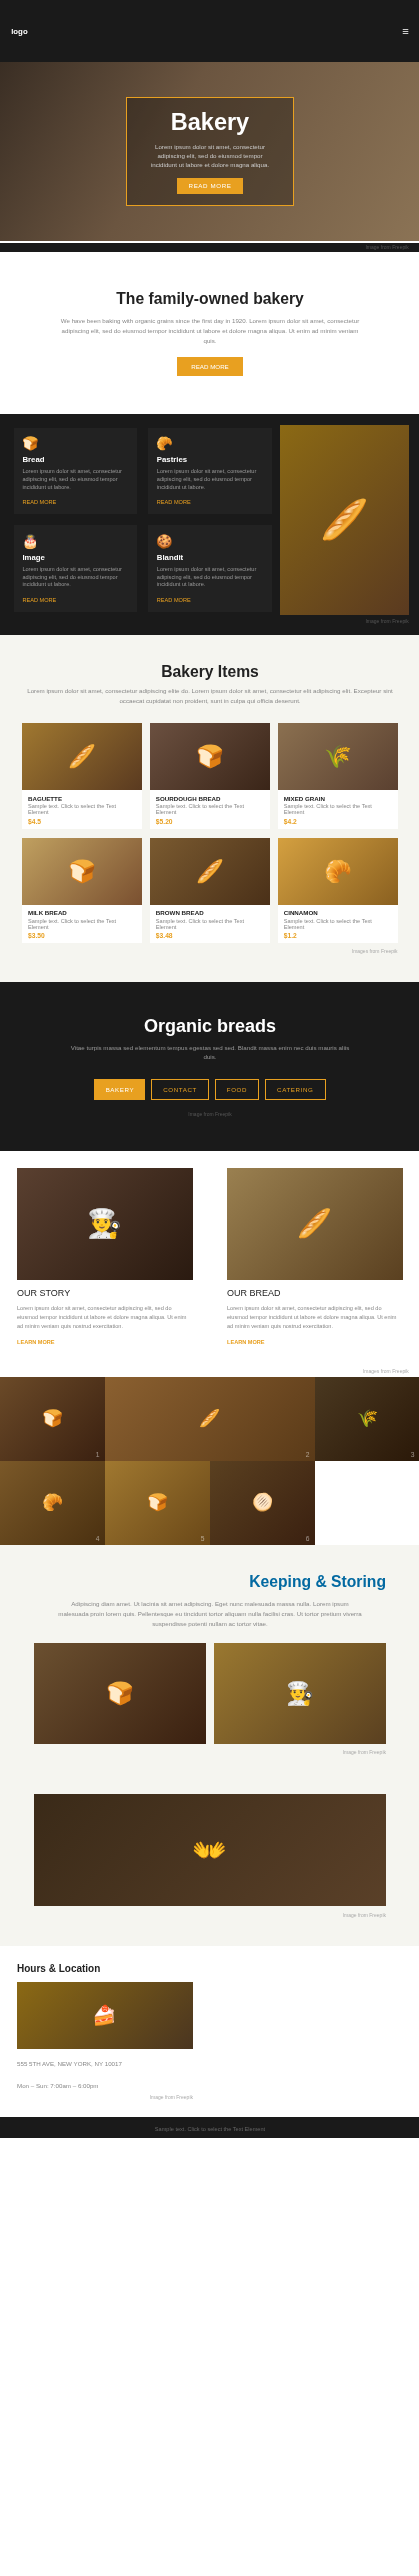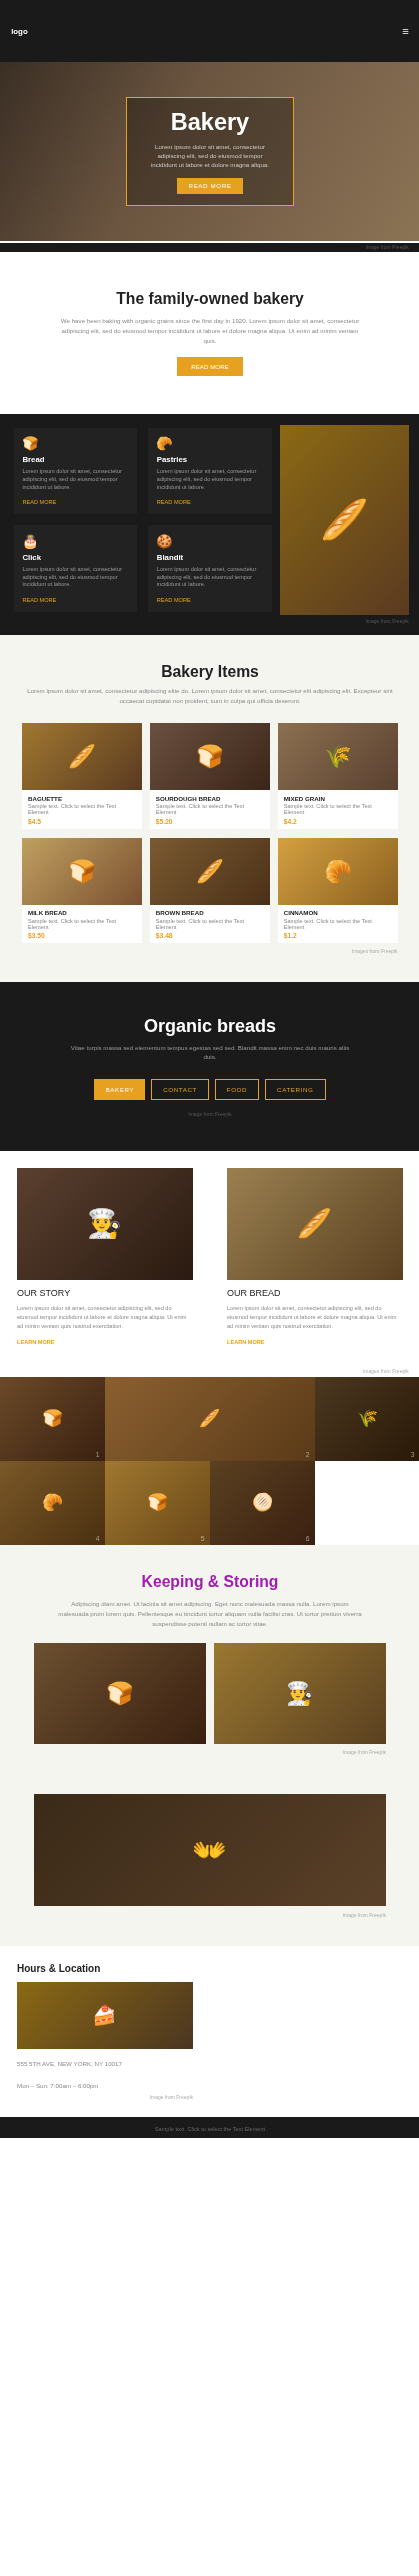--- a/index.html
+++ b/index.html
@@ -167,21 +167,21 @@
       position: absolute; bottom: 2.8px; right: 5.6px;
       color: rgba(255,255,255,0.5); font-size: 6.7px;
     }
 
     
     .keeping-section {
       padding: 28px 34px;
       background: #f5f5f0;
       text-align: center;
     }
-    .keeping-title { font-size: 15.7px; font-weight: bold; color: #a21caf; margin-bottom: 8.4px; }
+    .keeping-title { font-size: 15.7px; font-weight: bold; color: #0369a1; margin-bottom: 8.4px; text-align: right; }
     .keeping-text { font-size: 6.2px; color: #888; line-height: 1.6; max-width: 308px; margin: 0 auto 14px; }
     .keeping-images {
       display: grid;
       grid-template-columns: 1fr 1fr;
       gap: 8.4px;
       margin-bottom: 5.6px;
     }
     .keeping-img {
       height: 101px;
       background: linear-gradient(135deg, #8b6914, #4a3520);
@@ -264,21 +264,21 @@
 
     <div style="display:flex; flex-direction:column; gap:5.6px;">
       <div class="product-card">
         <div class="product-icon">🍞</div>
         <div class="product-name">Bread</div>
         <div class="product-desc">Lorem ipsum dolor sit amet, consectetur adipiscing elit, sed do eiusmod tempor incididunt ut labore.</div>
         <a class="product-link">READ MORE</a>
       </div>
       <div class="product-card">
         <div class="product-icon">🎂</div>
-        <div class="product-name">Click</div>
+        <div class="product-name">Image</div>
         <div class="product-desc">Lorem ipsum dolor sit amet, consectetur adipiscing elit, sed do eiusmod tempor incididunt ut labore.</div>
         <a class="product-link">READ MORE</a>
       </div>
     </div>
 
     <div style="display:flex; flex-direction:column; gap:5.6px;">
       <div class="product-card">
         <div class="product-icon">🥐</div>
         <div class="product-name">Pastries</div>
         <div class="product-desc">Lorem ipsum dolor sit amet, consectetur adipiscing elit, sed do eiusmod tempor incididunt ut labore.</div>

